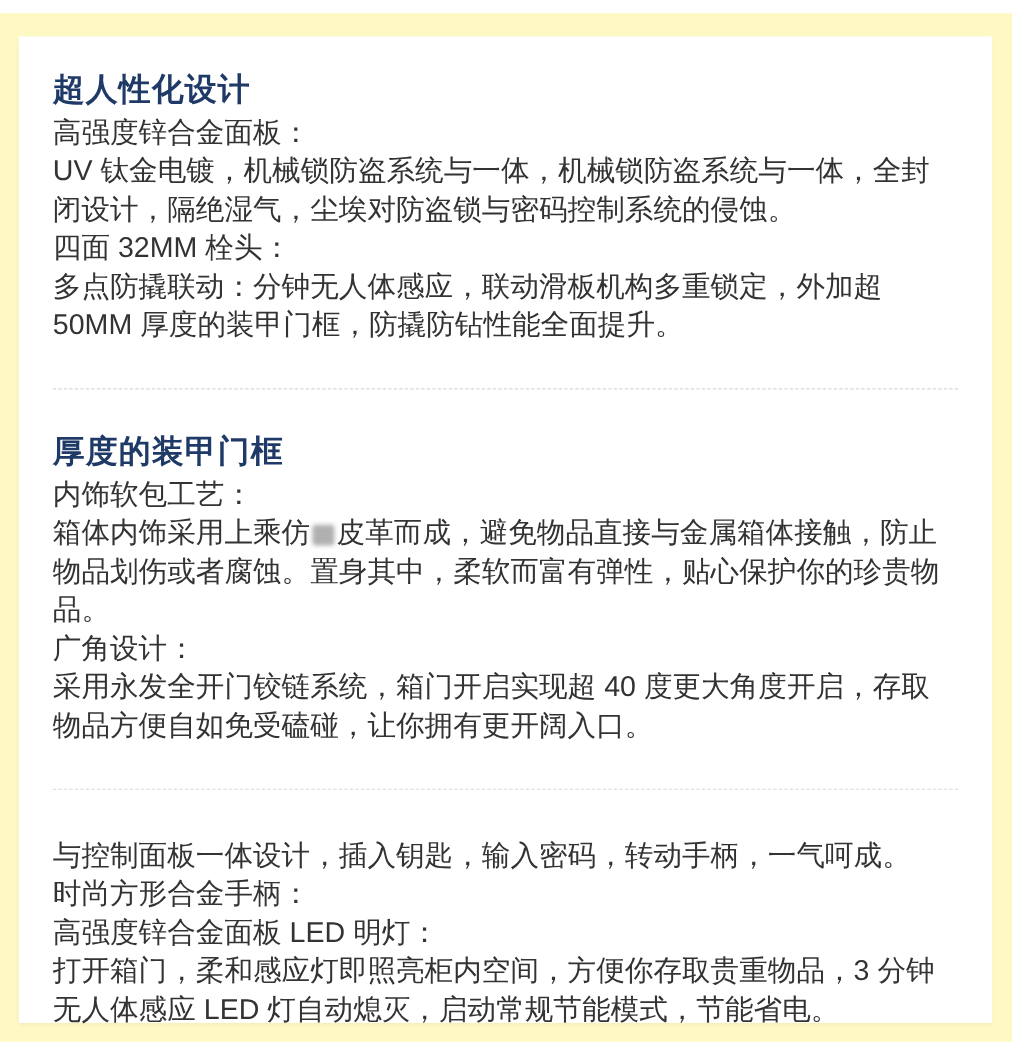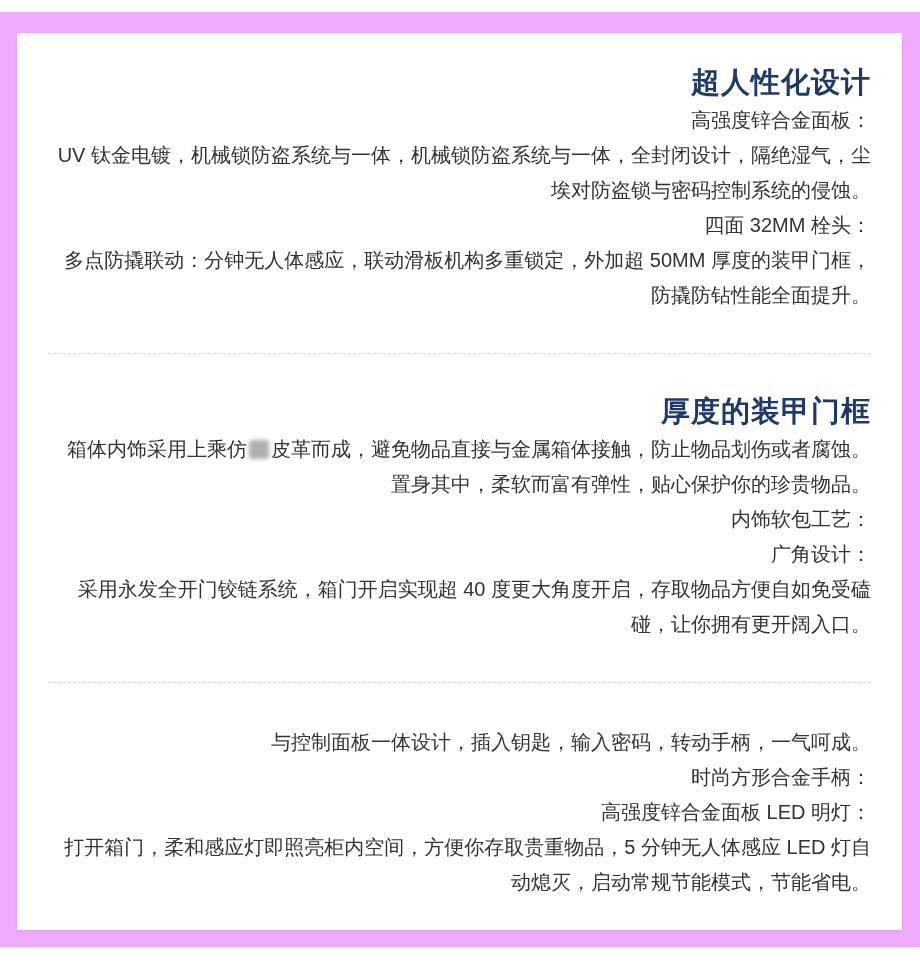--- a/index.html
+++ b/index.html
@@ -14,22 +14,21 @@
     position: relative;
     background: #ffffff;
     overflow: hidden;
   }
   .gray-band {
     position: absolute;
     top: 12px;
     left: 0;
     width: 920px;
     height: 935px;
-    background: #f0abfc;
-    text-align: right;
+    background: #fef9c3;
   }
   .content-card {
     position: absolute;
     top: 21px;  
     left: 17px;
     width: 885px;
     height: 897px;
     background: #ffffff;
     box-sizing: border-box;
     padding: 34px 31px 30px 31px;
@@ -39,21 +38,21 @@
   .section-heading {
     margin: 0 0 4px 0;
     font-size: 29px;
     font-weight: bold;
     letter-spacing: 1px;
     color: #203a68;
     line-height: 1.1;
   }
   .body-text {
     margin: 0;
-    font-size: 20px;
+    font-size: 26px;
     line-height: 35px;
     color: #333333;
     letter-spacing: 0;
   }
   .dashed-divider {
     border: 0;
     border-top: 1px dashed #d8d8d8;
     height: 0;
     margin: 40px 0 42px 0;
   }
@@ -81,30 +80,30 @@
         <p class="body-text">高强度锌合金面板：</p>
         <p class="body-text">UV 钛金电镀，机械锁防盗系统与一体，机械锁防盗系统与一体，全封闭设计，隔绝湿气，尘埃对防盗锁与密码控制系统的侵蚀。</p>
         <p class="body-text">四面 32MM 栓头：</p>
         <p class="body-text">多点防撬联动：分钟无人体感应，联动滑板机构多重锁定，外加超 50MM 厚度的装甲门框，防撬防钻性能全面提升。</p>
       </div>
 
       <hr class="dashed-divider">
 
       <div class="section">
         <h2 class="section-heading">厚度的装甲门框</h2>
+        <p class="body-text">内饰软包工艺：</p>
         <p class="body-text"><span>箱体内饰采用上乘仿</span><span class="censor-blur"></span><span>皮革而成，避免物品直接与金属箱体接触，防止物品划伤或者腐蚀。置身其中，柔软而富有弹性，贴心保护你的珍贵物品。</span></p>
-        <p class="body-text">内饰软包工艺：</p>
         <p class="body-text">广角设计：</p>
         <p class="body-text">采用永发全开门铰链系统，箱门开启实现超 40 度更大角度开启，存取物品方便自如免受磕碰，让你拥有更开阔入口。</p>
       </div>
 
       <hr class="dashed-divider">
 
       <div class="section">
         <p class="body-text">与控制面板一体设计，插入钥匙，输入密码，转动手柄，一气呵成。</p>
         <p class="body-text">时尚方形合金手柄：</p>
         <p class="body-text">高强度锌合金面板 LED 明灯：</p>
-        <p class="body-text">打开箱门，柔和感应灯即照亮柜内空间，方便你存取贵重物品，5 分钟无人体感应 LED 灯自动熄灭，启动常规节能模式，节能省电。</p>
+        <p class="body-text">打开箱门，柔和感应灯即照亮柜内空间，方便你存取贵重物品，3 分钟无人体感应 LED 灯自动熄灭，启动常规节能模式，节能省电。</p>
       </div>
 
     </div>
   </div>
 </div>
 
 </body></html>

